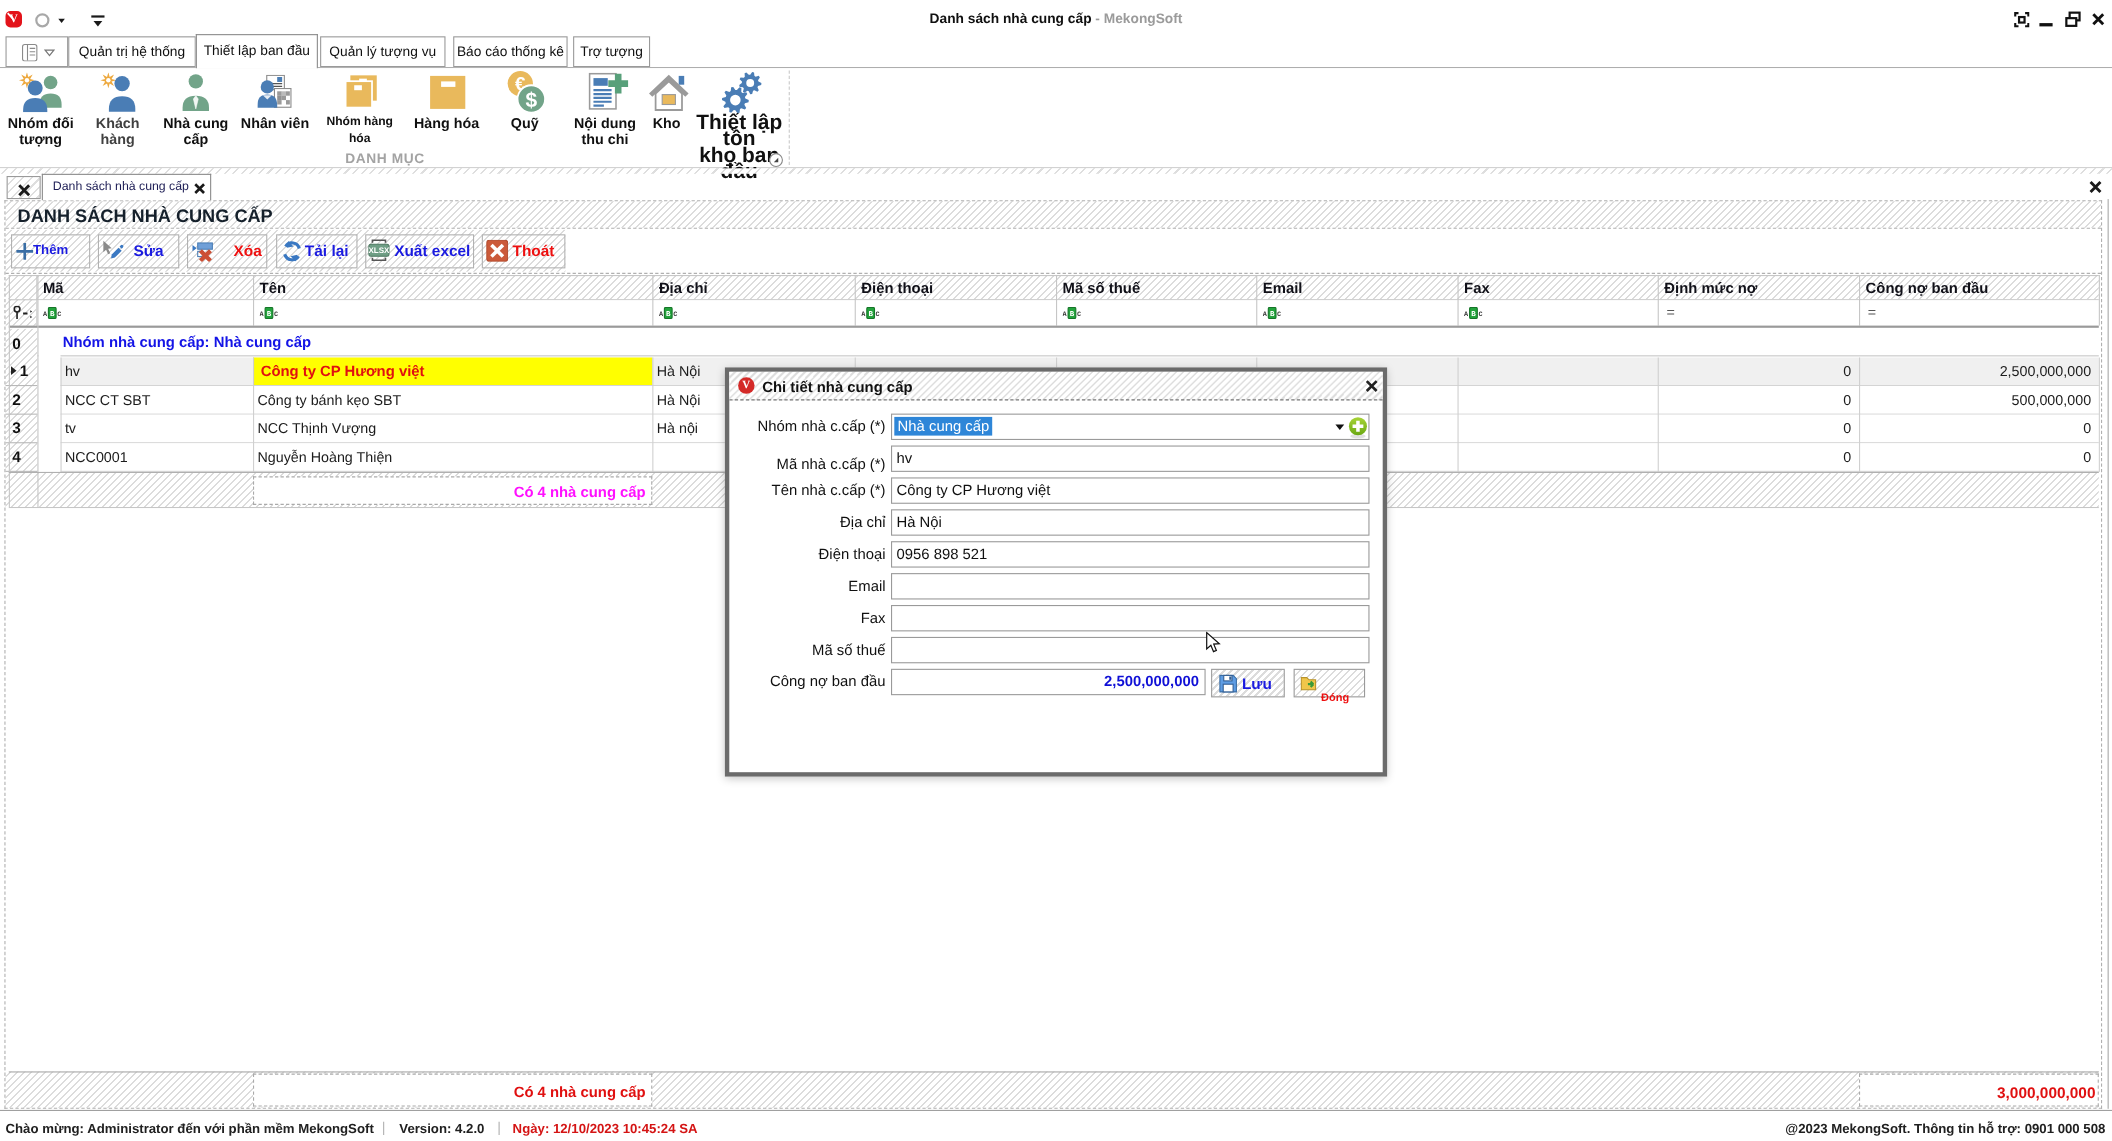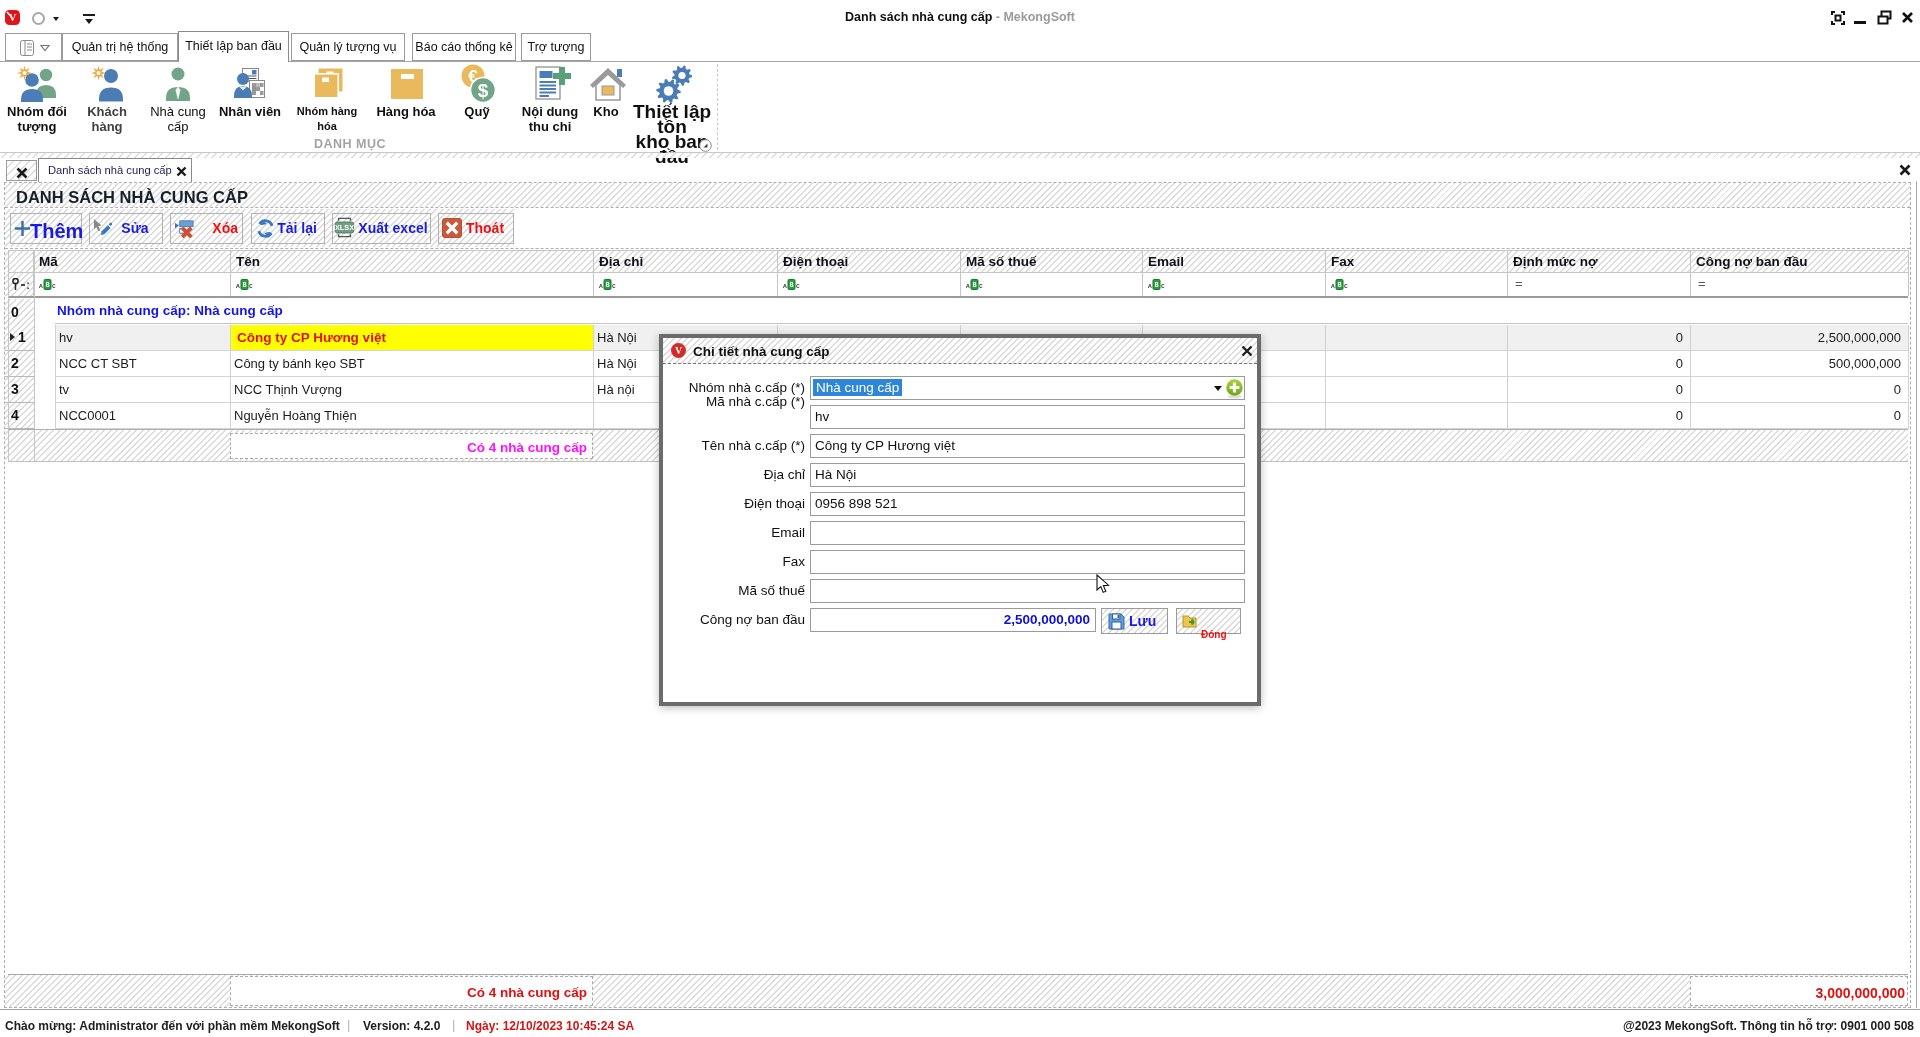--- a/index.html
+++ b/index.html
@@ -146,21 +146,21 @@
 <rect x="13" y="20" width="12" height="9" fill="#e9b95c" stroke="#9a9a9a"></rect>
 </svg>
 <svg class="a" style="left:656px;top:64px" width="40" height="40" viewBox="0 0 40 40">
     <path d="M36.2 11.5 L36.0 13.3 L33.1 14.1 L32.6 15.3 L33.8 18.1 L32.6 19.3 L29.8 18.1 L28.6 18.6 L27.8 21.5 L26.0 21.7 L24.7 19.0 L23.4 18.6 L20.9 20.3 L19.4 19.3 L20.2 16.4 L19.4 15.3 L16.4 15.0 L16.0 13.3 L18.4 11.5 L18.5 10.2 L16.4 8.0 L17.2 6.4 L20.2 6.6 L21.1 5.7 L20.9 2.7 L22.5 1.9 L24.7 4.0 L26.0 3.9 L27.8 1.5 L29.5 1.9 L29.8 4.9 L30.9 5.7 L33.8 4.9 L34.8 6.4 L33.1 8.9 L33.5 10.2 Z" fill="#4a7db5" fill-rule="evenodd"></path>
     <circle cx="26" cy="11.5" r="3.6" fill="#fff"></circle>
     <path d="M24.7 27.0 L24.5 28.9 L21.2 29.8 L20.7 31.2 L22.4 34.2 L21.1 35.6 L17.9 34.4 L16.7 35.2 L16.3 38.6 L14.4 39.0 L12.5 36.2 L11.1 36.1 L8.7 38.6 L7.0 37.9 L7.1 34.4 L6.0 33.5 L2.6 34.2 L1.6 32.5 L3.8 29.8 L3.4 28.4 L0.3 27.0 L0.5 25.1 L3.8 24.2 L4.3 22.8 L2.6 19.8 L3.9 18.4 L7.1 19.6 L8.3 18.8 L8.7 15.4 L10.6 15.0 L12.5 17.8 L13.9 17.9 L16.3 15.4 L18.0 16.1 L17.9 19.6 L19.0 20.5 L22.4 19.8 L23.4 21.5 L21.2 24.2 L21.6 25.6 Z" fill="#4a7db5" fill-rule="evenodd"></path>
     <circle cx="12.5" cy="27" r="4.8" fill="#fff"></circle>
   </svg>
 <div class="a" style="left:2px;top:104px;width:70px;text-align:center;font-size:13px;font-weight:bold;color:#101010;line-height:15px">Nhóm đối<br>tượng</div>
 <div class="a" style="left:72px;top:104px;width:70px;text-align:center;font-size:13px;font-weight:bold;color:#404040;line-height:15px">Khách<br>hàng</div>
-<div class="a" style="left:143px;top:104px;width:70px;text-align:center;font-size:13px;font-weight:normal;color:#101010;line-height:15px">Nhà cung<br>cấp</div>
+<div class="a" style="left:143px;top:104px;width:70px;text-align:center;font-size:13px;font-weight:bold;color:#101010;line-height:15px">Nhà cung<br>cấp</div>
 <div class="a" style="left:215px;top:104px;width:70px;text-align:center;font-size:13px;font-weight:bold;color:#101010;line-height:15px">Nhân viên</div>
 <div class="a" style="left:287px;top:104px;width:80px;text-align:center;font-size:11px;font-weight:bold;color:#101010;line-height:15px">Nhóm hàng<br>hóa</div>
 <div class="a" style="left:366px;top:104px;width:80px;text-align:center;font-size:13px;font-weight:bold;color:#101010;line-height:15px">Hàng hóa</div>
 <div class="a" style="left:447px;top:104px;width:60px;text-align:center;font-size:13px;font-weight:bold;color:#101010;line-height:15px">Quỹ</div>
 <div class="a" style="left:510px;top:104px;width:80px;text-align:center;font-size:13px;font-weight:bold;color:#101010;line-height:15px">Nội dung<br>thu chi</div>
 <div class="a" style="left:576px;top:104px;width:60px;text-align:center;font-size:13px;font-weight:bold;color:#101010;line-height:15px">Kho</div>
 <div class="a" style="left:622px;top:104px;width:100px;text-align:center;font-size:19px;font-weight:bold;color:#101010;line-height:15px">Thiết lập tồn<br>kho ban đầu</div>
 <div class="a" style="left:100px;top:137px;width:500px;text-align:center;font-size:12.5px;font-weight:bold;color:#a3a3a3;letter-spacing:0.5px">DANH MỤC</div>
 <svg class="a" style="left:699px;top:139px" width="13" height="13" viewBox="0 0 13 13">
 <circle cx="6.5" cy="6.5" r="5.8" fill="#fff" stroke="#888"></circle>
@@ -194,21 +194,21 @@
 <div class="a" style="left:5px;top:207px;width:1905px;border-top:1px dashed #b0b0b0"></div>
 <div class="a" style="left:5px;top:248px;width:1905px;border-top:1px dashed #b0b0b0"></div>
 <div class="a" style="left:4px;top:1007px;width:1907px;border-top:1px dashed #b0b0b0"></div>
 <div class="a" style="left:4px;top:182px;height:826px;border-left:1px dashed #b0b0b0"></div>
 <div class="a" style="left:1910px;top:182px;height:826px;border-left:1px dashed #b0b0b0"></div>
 <div class="a" style="left:16px;top:188px;font-size:16.5px;font-weight:bold;color:#15202b">DANH SÁCH NHÀ CUNG CẤP</div>
 <div class="a hatch" style="left:10px;top:213px;width:72px;height:31px;border:1px solid #b2b2b2"></div>
 <svg class="a" style="left:14px;top:220px" width="17" height="17" viewBox="0 0 19 19">
     <path d="M9.5 1 V18 M1 9.5 H18" stroke="#3a6ea5" stroke-width="2.7"></path>
   </svg>
-<div class="a bold blue" style="left:30px;top:220px;width:30px;text-align:center;font-size:20px;white-space:nowrap">Thêm</div>
+<div class="a bold blue" style="left:30px;top:220px;width:30px;text-align:center;font-size:12px;white-space:nowrap">Thêm</div>
 <div class="a hatch" style="left:89px;top:213px;width:74px;height:31px;border:1px solid #b2b2b2"></div>
 <svg class="a" style="left:93px;top:218px" width="20" height="20" viewBox="0 0 21 21">
 <path d="M1 1 L9 8 L5.6 8.6 L7.6 12.8 L5.6 13.8 L3.6 9.6 L1 11.8 Z" fill="#8a8a8a"></path>
 <path d="M9 14 L15.5 7.5 L18.5 10.5 L12 17 L8.4 17.8 Z" fill="#3a78c2"></path>
 <path d="M16.5 6.5 l1.2-1.2 q1-1 2 0 t0 2 l-1.2 1.2 z" fill="#3a78c2"></path>
 </svg>
 <div class="a bold blue" style="left:110px;top:220px;width:50px;text-align:center;font-size:14px;white-space:nowrap">Sửa</div>
 <div class="a hatch" style="left:170px;top:213px;width:73px;height:31px;border:1px solid #b2b2b2"></div>
 <svg class="a" style="left:174px;top:218px" width="21" height="20" viewBox="0 0 22 21">
 <path d="M1 5 L5 8 L1 11 Z" fill="#3a78c2"></path>
@@ -400,21 +400,21 @@
         <linearGradient id="gp" x1="0" y1="0" x2="0" y2="1">
           <stop offset="0" stop-color="#a8d437"></stop>
           <stop offset="1" stop-color="#6aa812"></stop>
         </linearGradient>
       </defs>
 <ellipse cx="9.5" cy="17.5" rx="7" ry="2" fill="#000" opacity="0.12"></ellipse>
 <circle cx="9.5" cy="8.5" r="8.2" fill="url(#gp)"></circle>
 <path d="M9.5 3.6 V13.4 M4.6 8.5 H14.4" stroke="#fff" stroke-width="3.2"></path>
 </svg>
   </div>
-<div class="lbl" style="left:600px;top:394px;width:205px;z-index:11">Mã nhà c.cấp (*)</div>
+<div class="lbl" style="left:600px;top:414px;width:205px;z-index:11">Mã nhà c.cấp (*)</div>
 <div class="inp" style="left:810px;top:405px;width:435px;padding:3px 0 0 4px;z-index:11">hv</div>
 <div class="lbl" style="left:600px;top:438px;width:205px;z-index:11">Tên nhà c.cấp (*)</div>
 <div class="inp" style="left:810px;top:434px;width:435px;padding:3px 0 0 4px;z-index:11">Công ty CP Hương việt</div>
 <div class="lbl" style="left:600px;top:467px;width:205px;z-index:11">Địa chỉ</div>
 <div class="inp" style="left:810px;top:463px;width:435px;padding:3px 0 0 4px;z-index:11">Hà Nội</div>
 <div class="lbl" style="left:600px;top:496px;width:205px;z-index:11">Điện thoại</div>
 <div class="inp" style="left:810px;top:492px;width:435px;padding:3px 0 0 4px;z-index:11">0956 898 521</div>
 <div class="lbl" style="left:600px;top:525px;width:205px;z-index:11">Email</div>
 <div class="inp" style="left:810px;top:521px;width:435px;padding:3px 0 0 4px;z-index:11"></div>
 <div class="lbl" style="left:600px;top:554px;width:205px;z-index:11">Fax</div>

